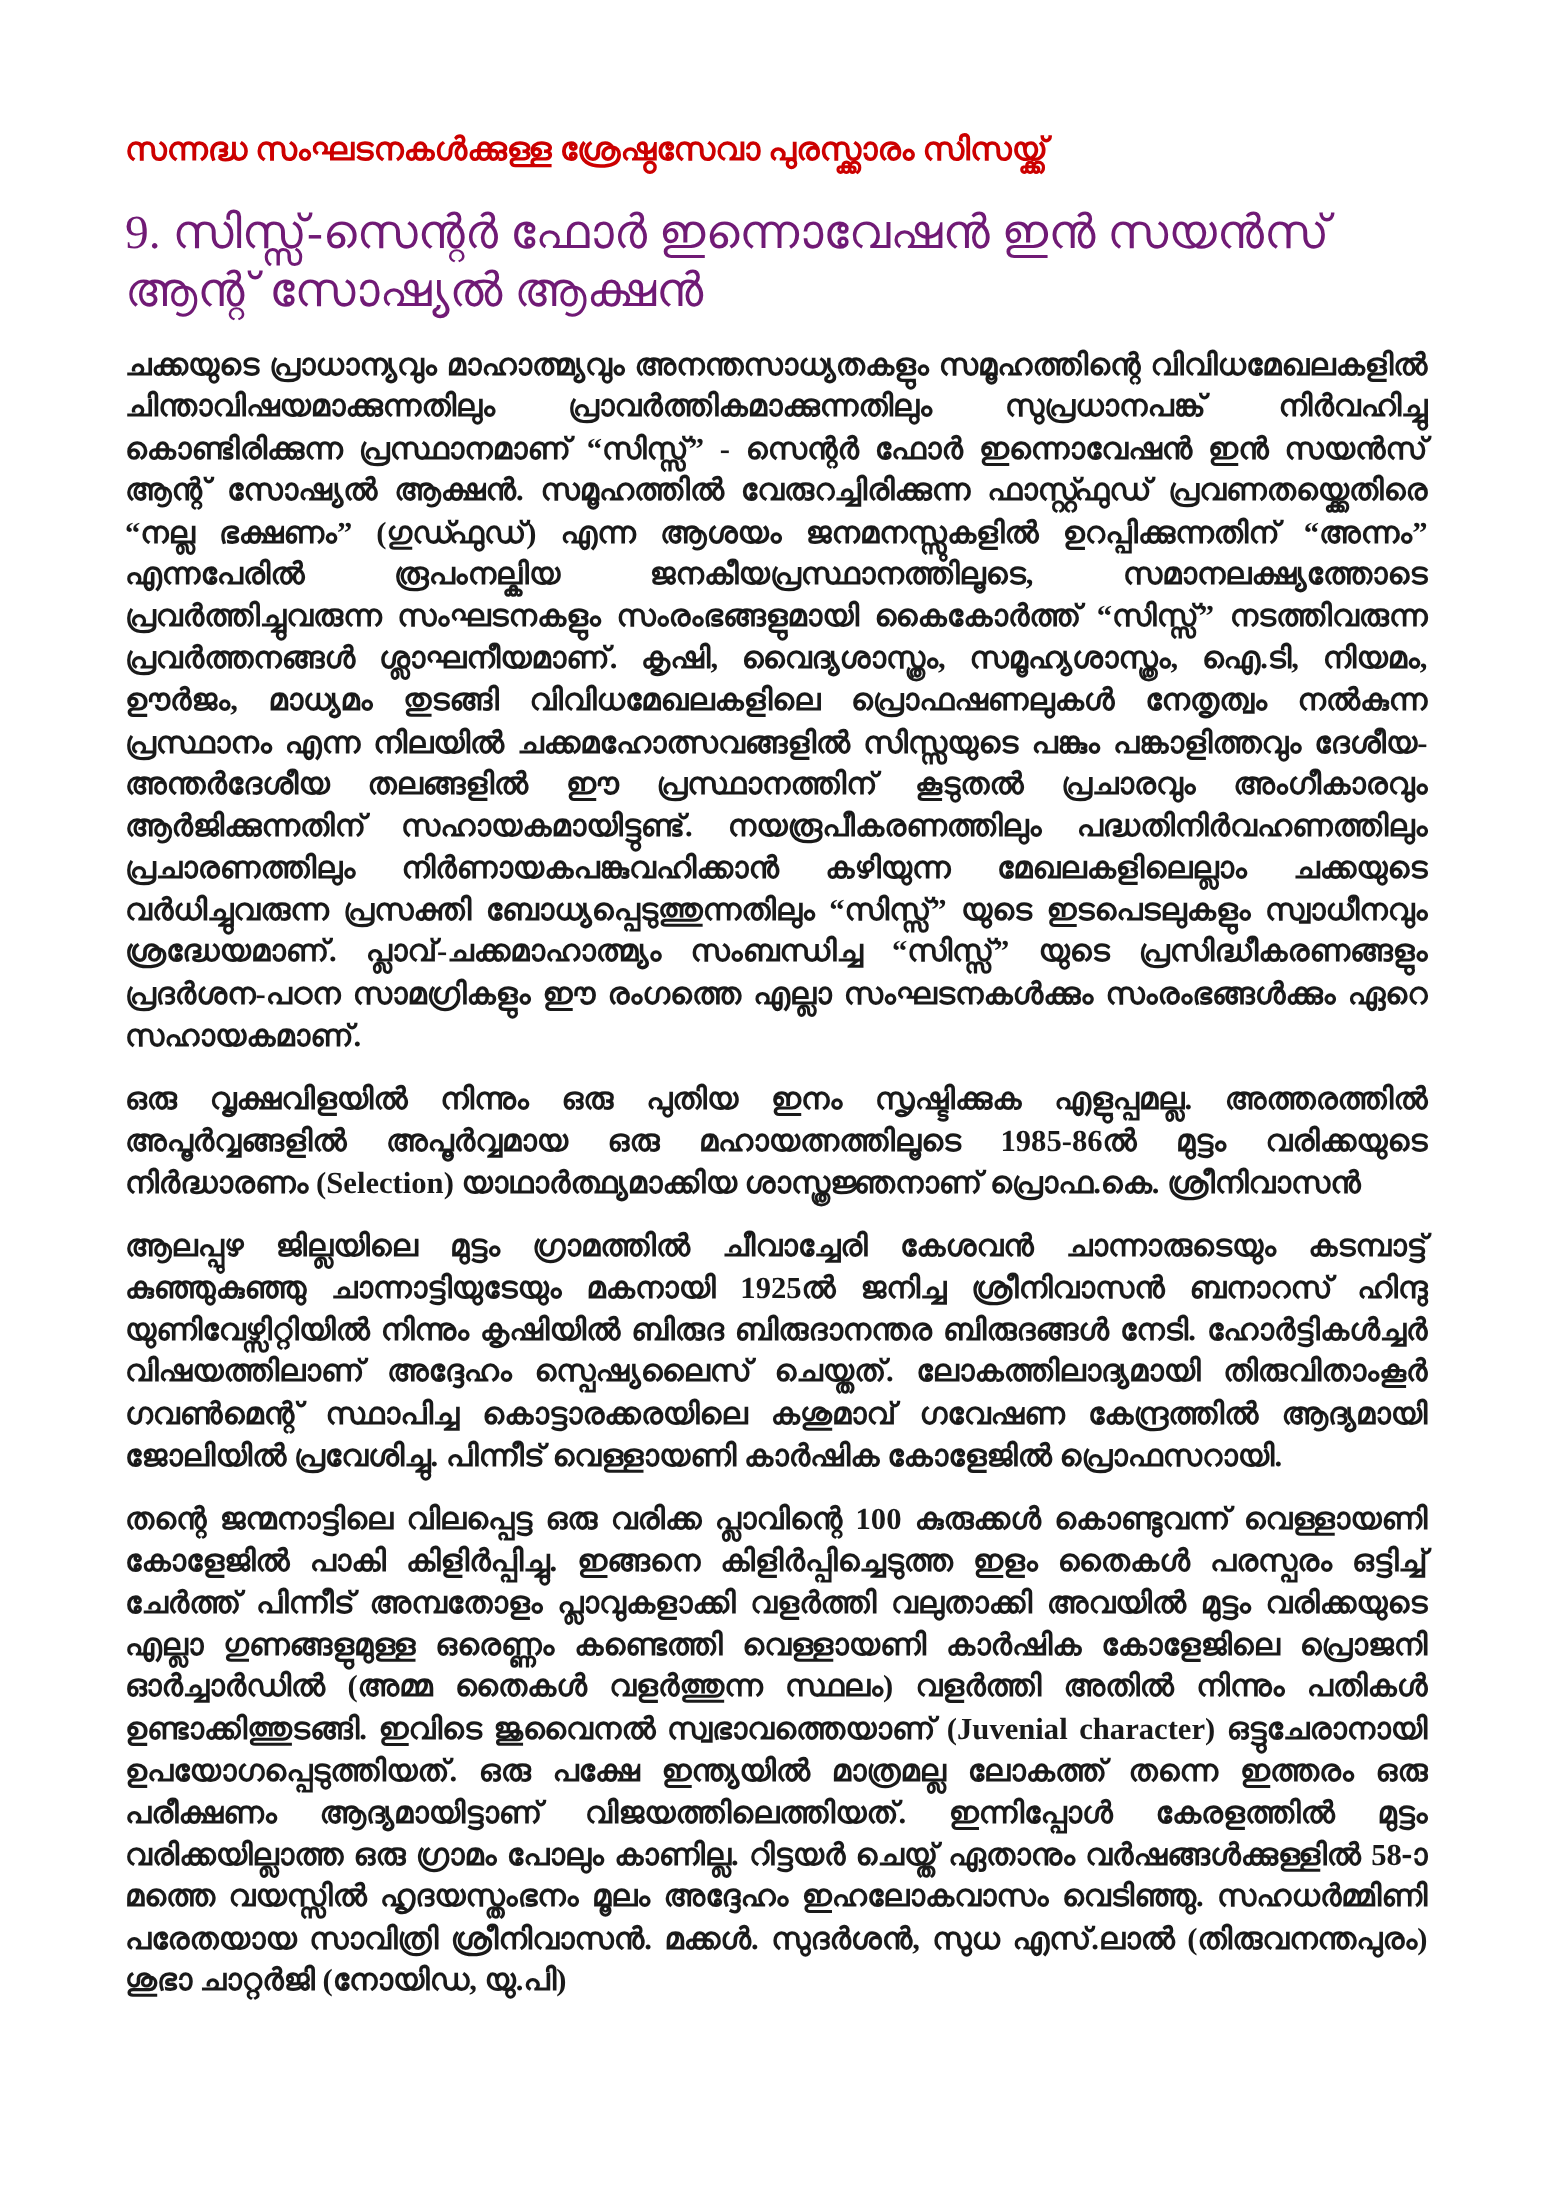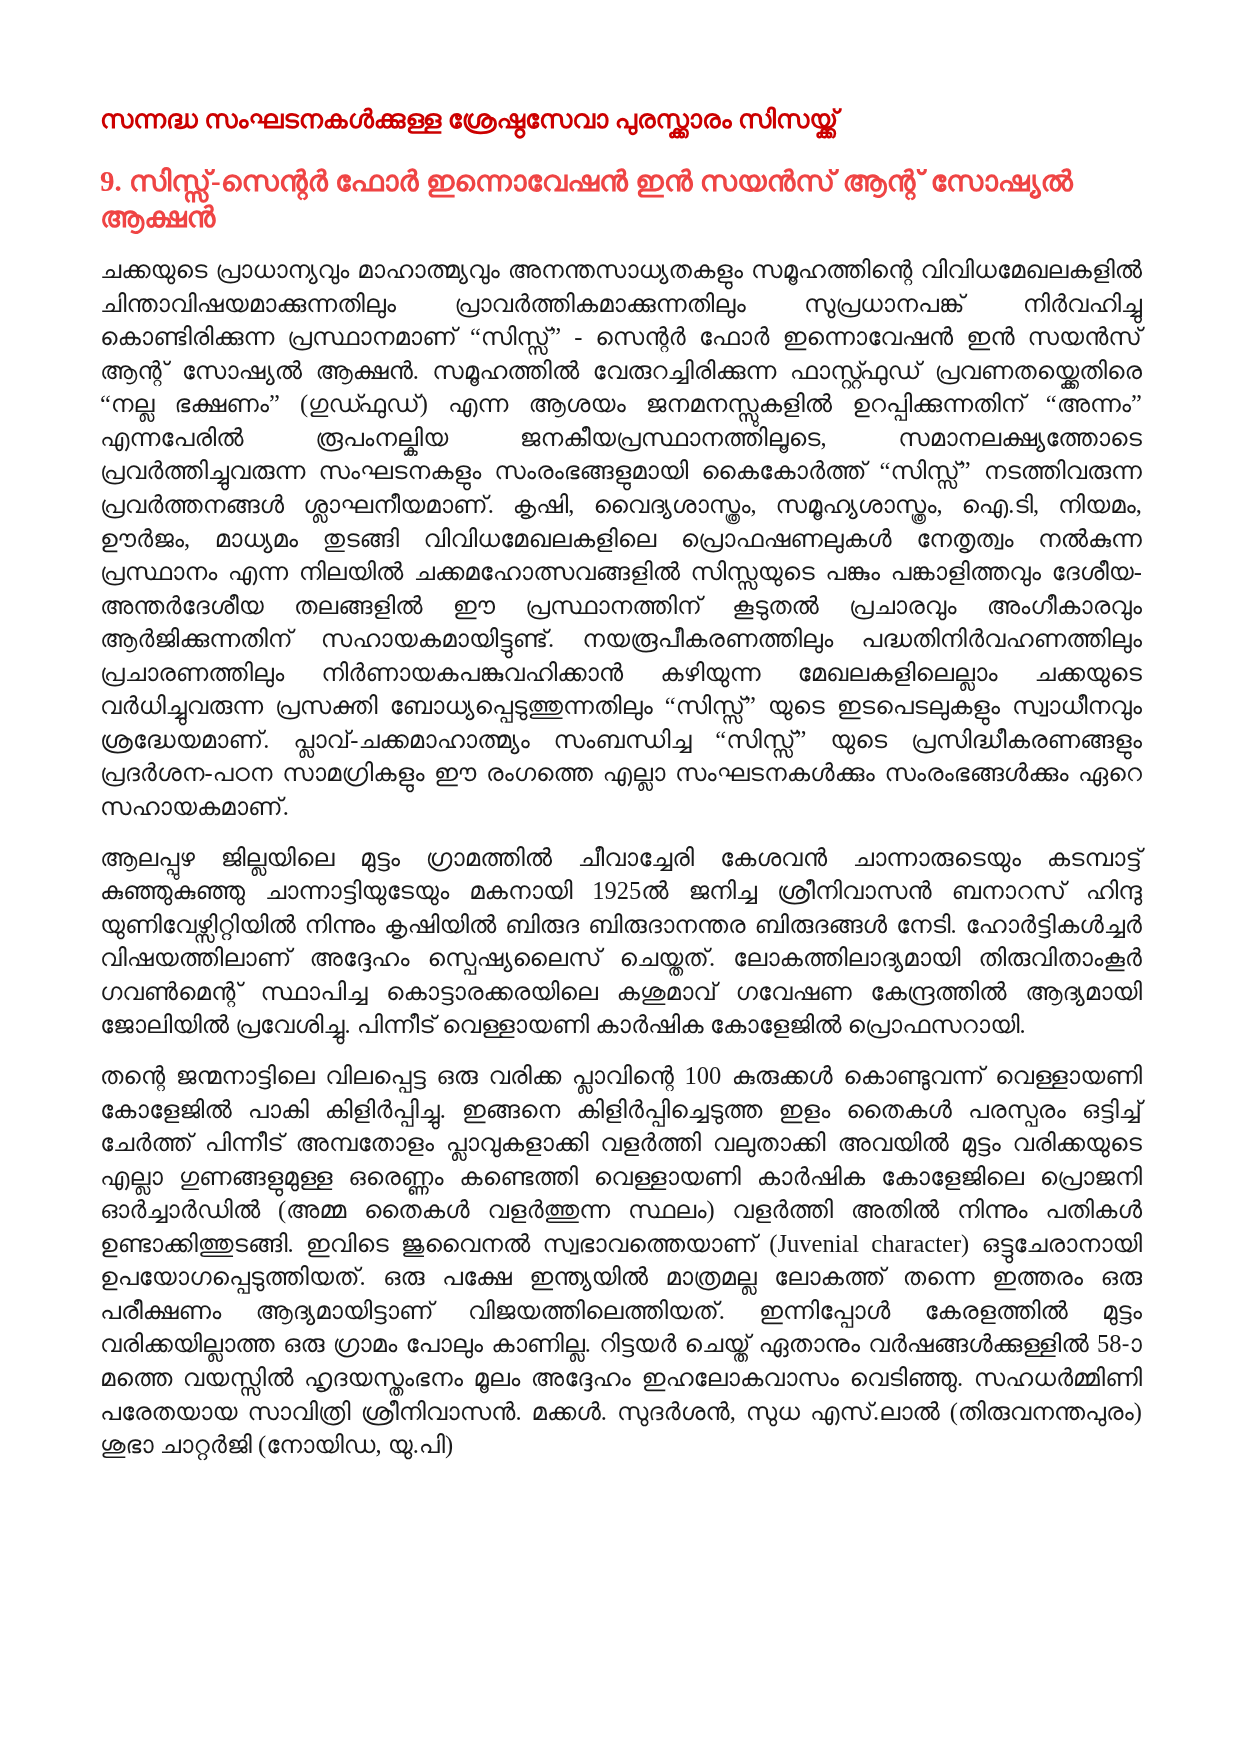--- a/index.html
+++ b/index.html
@@ -21,33 +21,34 @@
     background: #ffffff;
   }
   .h-red {
     color: #cc0000;
     font-weight: bold;
     font-size: 26px;
     line-height: 1.25;
     margin: 0 0 26px 0;
   }
   .h-blue {
-    color: #ef4444;
-    font-weight: bold;
-    font-size: 29px;
+    color: #701a75;
+    font-weight: normal;
+    font-size: 38px;
     line-height: 1.25;
     margin: 0 0 18px 0;
   }
   .body-para {
     color: #1a1a1a;
     font-size: 24.5px;
     line-height: 1.37;
     text-align: justify;
     text-justify: inter-word;
     margin: 0 0 17px 0;
+    font-weight: bold;
   }
   .award-heading {
     font-size: 28px;
     font-weight: bold;
     line-height: 1.42;
     text-align: justify;
     text-justify: inter-word;
     margin: 6px 0 16px 0;
   }
   .seg-red  { color: #cc0000; }
@@ -59,18 +60,19 @@
 
 <div class="page">
 
   <h1 class="h-red">സന്നദ്ധ സംഘടനകൾക്കുള്ള ശ്രേഷ്ഠസേവാ പുരസ്ക്കാരം സിസയ്ക്ക്</h1>
 
   <h2 class="h-blue">9. സിസ്സ്-സെന്റർ ഫോർ ഇന്നൊവേഷൻ ഇൻ സയൻസ് ആന്റ് സോഷ്യൽ ആക്ഷൻ</h2>
 
   <p class="body-para">ചക്കയുടെ പ്രാധാന്യവും മാഹാത്മ്യവും അനന്തസാധ്യതകളും സമൂഹത്തിന്റെ വിവിധമേഖലകളിൽ ചിന്താവിഷയമാക്കുന്നതിലും പ്രാവർത്തികമാക്കുന്നതിലും സുപ്രധാനപങ്ക് നിർവഹിച്ചു കൊണ്ടിരിക്കുന്ന പ്രസ്ഥാനമാണ് “സിസ്സ്” - സെന്റർ ഫോർ ഇന്നൊവേഷൻ ഇൻ സയൻസ് ആന്റ് സോഷ്യൽ ആക്ഷൻ. സമൂഹത്തിൽ വേരുറച്ചിരിക്കുന്ന ഫാസ്റ്റ്ഫുഡ് പ്രവണതയ്ക്കെതിരെ “നല്ല ഭക്ഷണം” (ഗുഡ്ഫുഡ്) എന്ന ആശയം ജനമനസ്സുകളിൽ ഉറപ്പിക്കുന്നതിന് “അന്നം” എന്നപേരിൽ രൂപംനല്കിയ ജനകീയപ്രസ്ഥാനത്തിലൂടെ, സമാനലക്ഷ്യത്തോടെ പ്രവർത്തിച്ചുവരുന്ന സംഘടനകളും സംരംഭങ്ങളുമായി കൈകോർത്ത് “സിസ്സ്” നടത്തിവരുന്ന പ്രവർത്തനങ്ങൾ ശ്ലാഘനീയമാണ്. കൃഷി, വൈദ്യശാസ്ത്രം, സമൂഹ്യശാസ്ത്രം, ഐ.ടി, നിയമം, ഊർജം, മാധ്യമം തുടങ്ങി വിവിധമേഖലകളിലെ പ്രൊഫഷണലുകൾ നേതൃത്വം നൽകുന്ന പ്രസ്ഥാനം എന്ന നിലയിൽ ചക്കമഹോത്സവങ്ങളിൽ സിസ്സയുടെ പങ്കും പങ്കാളിത്തവും ദേശീയ-അന്തർദേശീയ തലങ്ങളിൽ ഈ പ്രസ്ഥാനത്തിന് കൂടുതൽ പ്രചാരവും അംഗീകാരവും ആർജിക്കുന്നതിന് സഹായകമായിട്ടുണ്ട്. നയരൂപീകരണത്തിലും പദ്ധതിനിർവഹണത്തിലും പ്രചാരണത്തിലും നിർണായകപങ്കുവഹിക്കാൻ കഴിയുന്ന മേഖലകളിലെല്ലാം ചക്കയുടെ വർധിച്ചുവരുന്ന പ്രസക്തി ബോധ്യപ്പെടുത്തുന്നതിലും “സിസ്സ്” യുടെ ഇടപെടലുകളും സ്വാധീനവും ശ്രദ്ധേയമാണ്. പ്ലാവ്-ചക്കമാഹാത്മ്യം സംബന്ധിച്ച “സിസ്സ്” യുടെ പ്രസിദ്ധീകരണങ്ങളും പ്രദർശന-പഠന സാമഗ്രികളും ഈ രംഗത്തെ എല്ലാ സംഘടനകൾക്കും സംരംഭങ്ങൾക്കും ഏറെ സഹായകമാണ്.</p>
 
 
+  <p class="body-para">ഒരു വൃക്ഷവിളയിൽ നിന്നും ഒരു പുതിയ ഇനം സൃഷ്ടിക്കുക എളുപ്പമല്ല. അത്തരത്തിൽ അപൂർവ്വങ്ങളിൽ അപൂർവ്വമായ ഒരു മഹായത്നത്തിലൂടെ 1985-86ൽ മുട്ടം വരിക്കയുടെ നിർദ്ധാരണം (Selection) യാഥാർത്ഥ്യമാക്കിയ ശാസ്ത്രജ്ഞനാണ് പ്രൊഫ.കെ. ശ്രീനിവാസൻ</p>
 
   <p class="body-para">ആലപ്പുഴ ജില്ലയിലെ മുട്ടം ഗ്രാമത്തിൽ ചീവാച്ചേരി കേശവൻ ചാന്നാരുടെയും കടമ്പാട്ട് കുഞ്ഞുകുഞ്ഞു ചാന്നാട്ടിയുടേയും മകനായി 1925ൽ ജനിച്ച ശ്രീനിവാസൻ ബനാറസ് ഹിന്ദു യുണിവേഴ്സിറ്റിയിൽ നിന്നും കൃഷിയിൽ ബിരുദ ബിരുദാനന്തര ബിരുദങ്ങൾ നേടി. ഹോർട്ടികൾച്ചർ വിഷയത്തിലാണ് അദ്ദേഹം സ്പെഷ്യലൈസ് ചെയ്തത്. ലോകത്തിലാദ്യമായി തിരുവിതാംകൂർ ഗവൺമെന്റ് സ്ഥാപിച്ച കൊട്ടാരക്കരയിലെ കശുമാവ് ഗവേഷണ കേന്ദ്രത്തിൽ ആദ്യമായി ജോലിയിൽ പ്രവേശിച്ചു. പിന്നീട് വെള്ളായണി കാർഷിക കോളേജിൽ പ്രൊഫസറായി.</p>
 
   <p class="body-para">തന്റെ ജന്മനാട്ടിലെ വിലപ്പെട്ട ഒരു വരിക്ക പ്ലാവിന്റെ 100 കുരുക്കൾ കൊണ്ടുവന്ന് വെള്ളായണി കോളേജിൽ പാകി കിളിർപ്പിച്ചു. ഇങ്ങനെ കിളിർപ്പിച്ചെടുത്ത ഇളം തൈകൾ പരസ്പരം ഒട്ടിച്ച് ചേർത്ത് പിന്നീട് അമ്പതോളം പ്ലാവുകളാക്കി വളർത്തി വലുതാക്കി അവയിൽ മുട്ടം വരിക്കയുടെ എല്ലാ ഗുണങ്ങളുമുള്ള ഒരെണ്ണം കണ്ടെത്തി വെള്ളായണി കാർഷിക കോളേജിലെ പ്രൊജനി ഓർച്ചാർഡിൽ (അമ്മ തൈകൾ വളർത്തുന്ന സ്ഥലം) വളർത്തി അതിൽ നിന്നും പതികൾ ഉണ്ടാക്കിത്തുടങ്ങി. ഇവിടെ ജുവൈനൽ സ്വഭാവത്തെയാണ് (Juvenial character) ഒട്ടുചേരാനായി ഉപയോഗപ്പെടുത്തിയത്. ഒരു പക്ഷേ ഇന്ത്യയിൽ മാത്രമല്ല ലോകത്ത് തന്നെ ഇത്തരം ഒരു പരീക്ഷണം ആദ്യമായിട്ടാണ് വിജയത്തിലെത്തിയത്. ഇന്നിപ്പോൾ കേരളത്തിൽ മുട്ടം വരിക്കയില്ലാത്ത ഒരു ഗ്രാമം പോലും കാണില്ല. റിട്ടയർ ചെയ്ത് ഏതാനും വർഷങ്ങൾക്കുള്ളിൽ 58-ാമത്തെ വയസ്സിൽ ഹൃദയസ്തംഭനം മൂലം അദ്ദേഹം ഇഹലോകവാസം വെടിഞ്ഞു. സഹധർമ്മിണി പരേതയായ സാവിത്രി ശ്രീനിവാസൻ. മക്കൾ. സുദർശൻ, സുധ എസ്.ലാൽ (തിരുവനന്തപുരം) ശുഭാ ചാറ്റർജി (നോയിഡ, യു.പി)</p>
 
 </div>
 
 </body></html>

